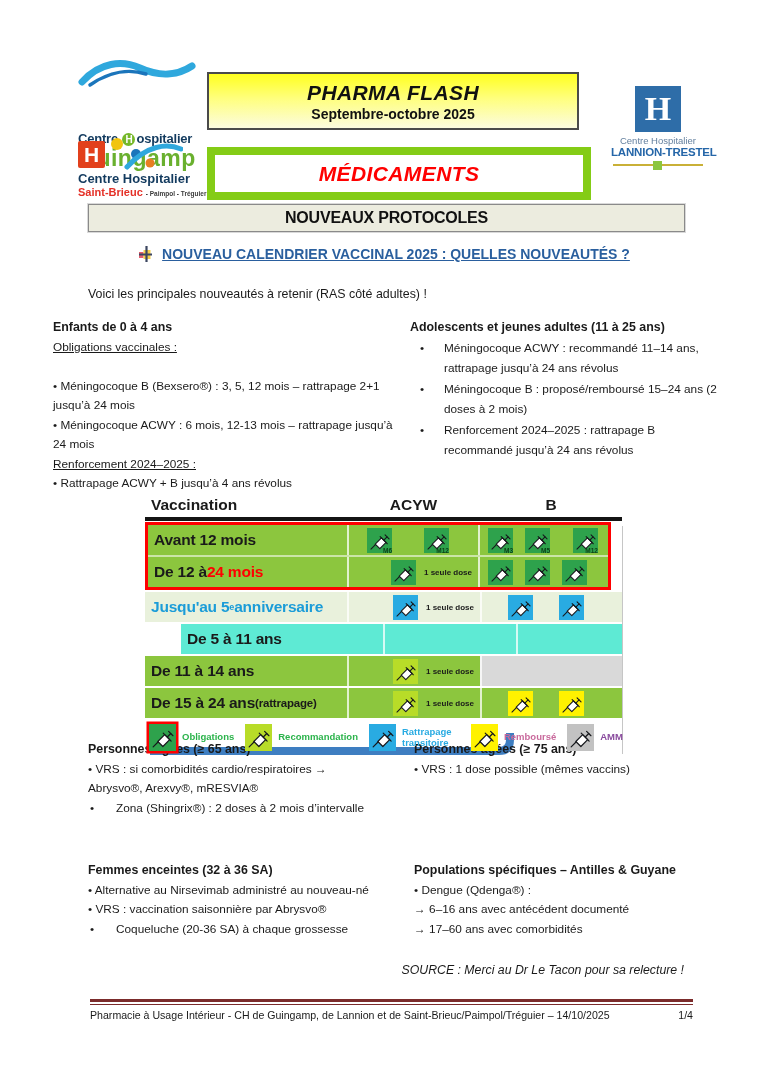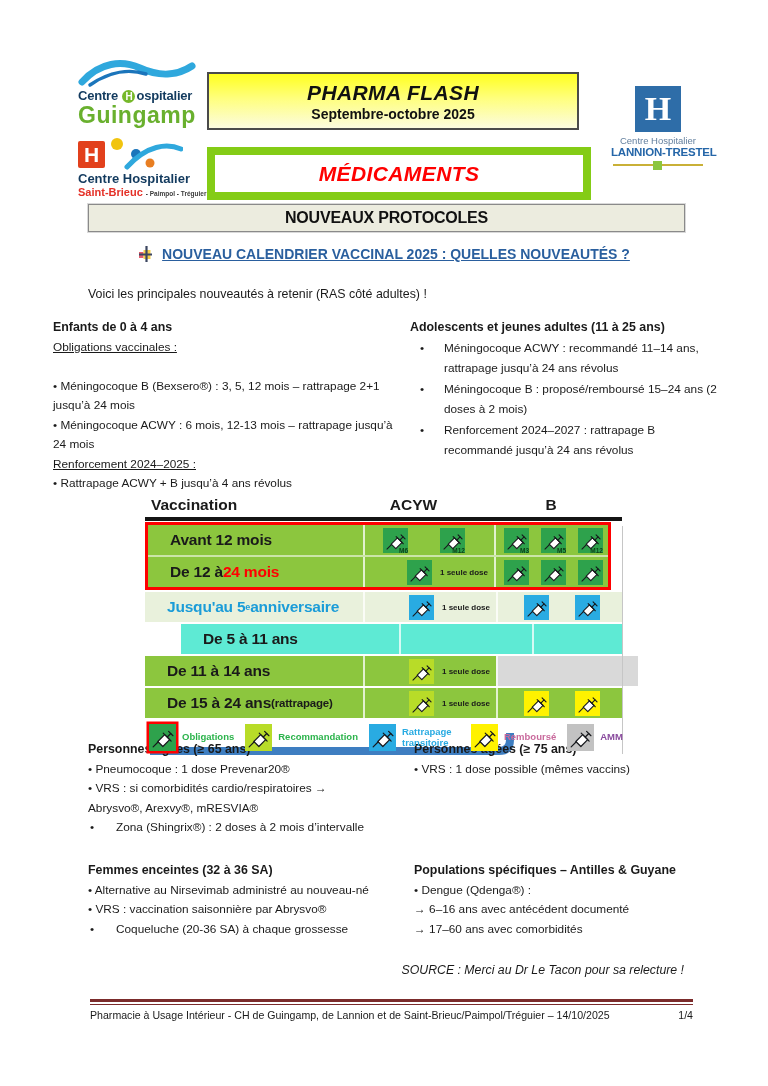--- a/index.html
+++ b/index.html
@@ -2,21 +2,21 @@
 <html><head>
 <meta charset="utf-8">
 <style>
   html,body{margin:0;padding:0;background:#e8e8e8;}
   .page{position:relative;width:768px;height:1086px;margin:0 auto;background:#fff;overflow:hidden;
         font-family:"Liberation Sans",sans-serif;color:#1a1a1a;}
 
   
   .lg-gg{position:absolute;left:78px;top:58px;width:130px;}
   .gg-wave{display:block;width:118px;height:30px;}
-  .gg-brand{font-size:13px;font-weight:bold;color:#123a5e;letter-spacing:-.2px;white-space:nowrap;}
+  .gg-brand{font-size:13px;font-weight:bold;color:#123a5e;letter-spacing:-.2px;white-space:nowrap;margin-top:43px;}
   .hdot{display:inline-flex;width:13px;height:13px;border-radius:50%;background:#76b82a;color:#fff;
         font-size:10px;font-weight:bold;align-items:center;justify-content:center;margin:0 1px;vertical-align:0;}
   .gg-city{font-size:23px;font-weight:bold;color:#69b02e;letter-spacing:.5px;margin-top:-1px;}
 
   .lg-sb{position:absolute;left:78px;top:137px;width:132px;}
   .sb-top{position:relative;height:33px;}
   .sb-h{position:absolute;left:0;top:4px;width:27px;height:27px;background:#e2401c;color:#fff;font-weight:bold;
         font-size:21px;display:flex;align-items:center;justify-content:center;border-radius:2px;}
   .sb-dots{position:absolute;left:27px;top:0;width:78px;height:33px;}
   .sb-brand{font-size:13px;font-weight:bold;color:#123a5e;white-space:nowrap;margin-top:1px;}
@@ -66,21 +66,21 @@
   
   .vax{position:absolute;left:145px;top:496px;width:477px;}
   .vax::after{content:"";position:absolute;top:30px;right:-1px;bottom:10px;border-right:1.5px solid #c6c6c6;}
   .vt-head{display:grid;grid-template-columns:202px 133px 142px;align-items:end;padding-bottom:3px;
            border-bottom:4px solid #141414;}
   .vh{font-weight:bold;font-size:15.5px;padding-left:6px;}
   .vh.c{text-align:center;padding-left:0;}
   .redbox{border:3px solid #fe0000;margin-right:11px;margin-top:1px;}
   .redbox .vrow{margin-top:0;grid-template-columns:199px 131px 1fr;}
   .redbox .vrow + .vrow{border-top:2px solid rgba(255,255,255,.55);}
-  .vrow{display:grid;grid-template-columns:202px 133px 142px;height:30px;align-items:stretch;margin-top:2px;padding-left:16px;}
+  .vrow{display:grid;grid-template-columns:202px 133px 142px;height:30px;align-items:stretch;margin-top:2px;}
   .vcell{display:flex;align-items:center;min-width:0;}
   .vlabel{font-weight:bold;font-size:15.5px;padding-left:6px;letter-spacing:-.2px;white-space:nowrap;overflow:visible;}
   .vlabel sup{font-size:9px;}
   .lsmall{font-size:11.5px;}
   .acyw,.bcol{border-left:2px solid rgba(255,255,255,.75);}
   .sq{width:25px;height:25px;position:relative;display:inline-flex;align-items:center;justify-content:center;flex:none;}
   .sq.big{width:27px;height:27px;}
   .syr{width:21px;height:21px;display:block;}
   .big .syr{width:23px;height:23px;}
   .tag{position:absolute;right:0;bottom:-1px;font-size:6.5px;font-weight:bold;color:#0d3f17;}
@@ -178,21 +178,21 @@
           <div class="tline">• Méningocoque ACWY : 6 mois, 12-13 mois – rattrapage jusqu’à 24 mois</div>
           <div class="tline u">Renforcement 2024–2025 :</div>
           <div class="tline">• Rattrapage ACWY + B jusqu’à 4 ans révolus</div>
         </div>
     </div>
     <div>
       <div class="sec-title">Adolescents et jeunes adultes (11 à 25 ans)</div>
       <div>
           <div class="bli">Méningocoque ACWY : recommandé 11–14 ans, rattrapage jusqu’à 24 ans révolus</div>
           <div class="bli">Méningocoque B : proposé/remboursé 15–24 ans (2 doses à 2 mois)</div>
-          <div class="bli">Renforcement 2024–2027 : rattrapage B recommandé jusqu’à 24 ans révolus</div>
+          <div class="bli">Renforcement 2024–2025 : rattrapage B recommandé jusqu’à 24 ans révolus</div>
         </div>
     </div>
   </div>
 
   <div class="vax">
     <div class="vt-head">
       <span class="vh">Vaccination</span>
       <span class="vh c">ACYW</span>
       <span class="vh c">B</span>
     </div>
@@ -388,21 +388,20 @@
           </span>
           <span class="lg-label" style="color: rgb(138, 75, 158);">AMM</span>
         </div>
       </div>
   </div>
 
   <div class="cols-mid">
     <div>
       <div class="sec-title">Personnes âgées (≥ 65 ans)</div>
       <div>
-          <div class="tline">• Pneumocoque : 1 dose Prevenar20®</div>
           <div class="tline">• VRS : si comorbidités cardio/respiratoires →</div>
           <div class="tline">Abrysvo®, Arexvy®, mRESVIA®</div>
           <div class="tline wide-bullet"><span class="wb">•</span>Zona (Shingrix®) : 2 doses à 2 mois d’intervalle</div>
         </div>
     </div>
     <div>
       <div class="sec-title">Personnes âgées (≥ 75 ans)</div>
       <div>
           <div class="tline">• VRS : 1 dose possible (mêmes vaccins)</div>
         </div>

